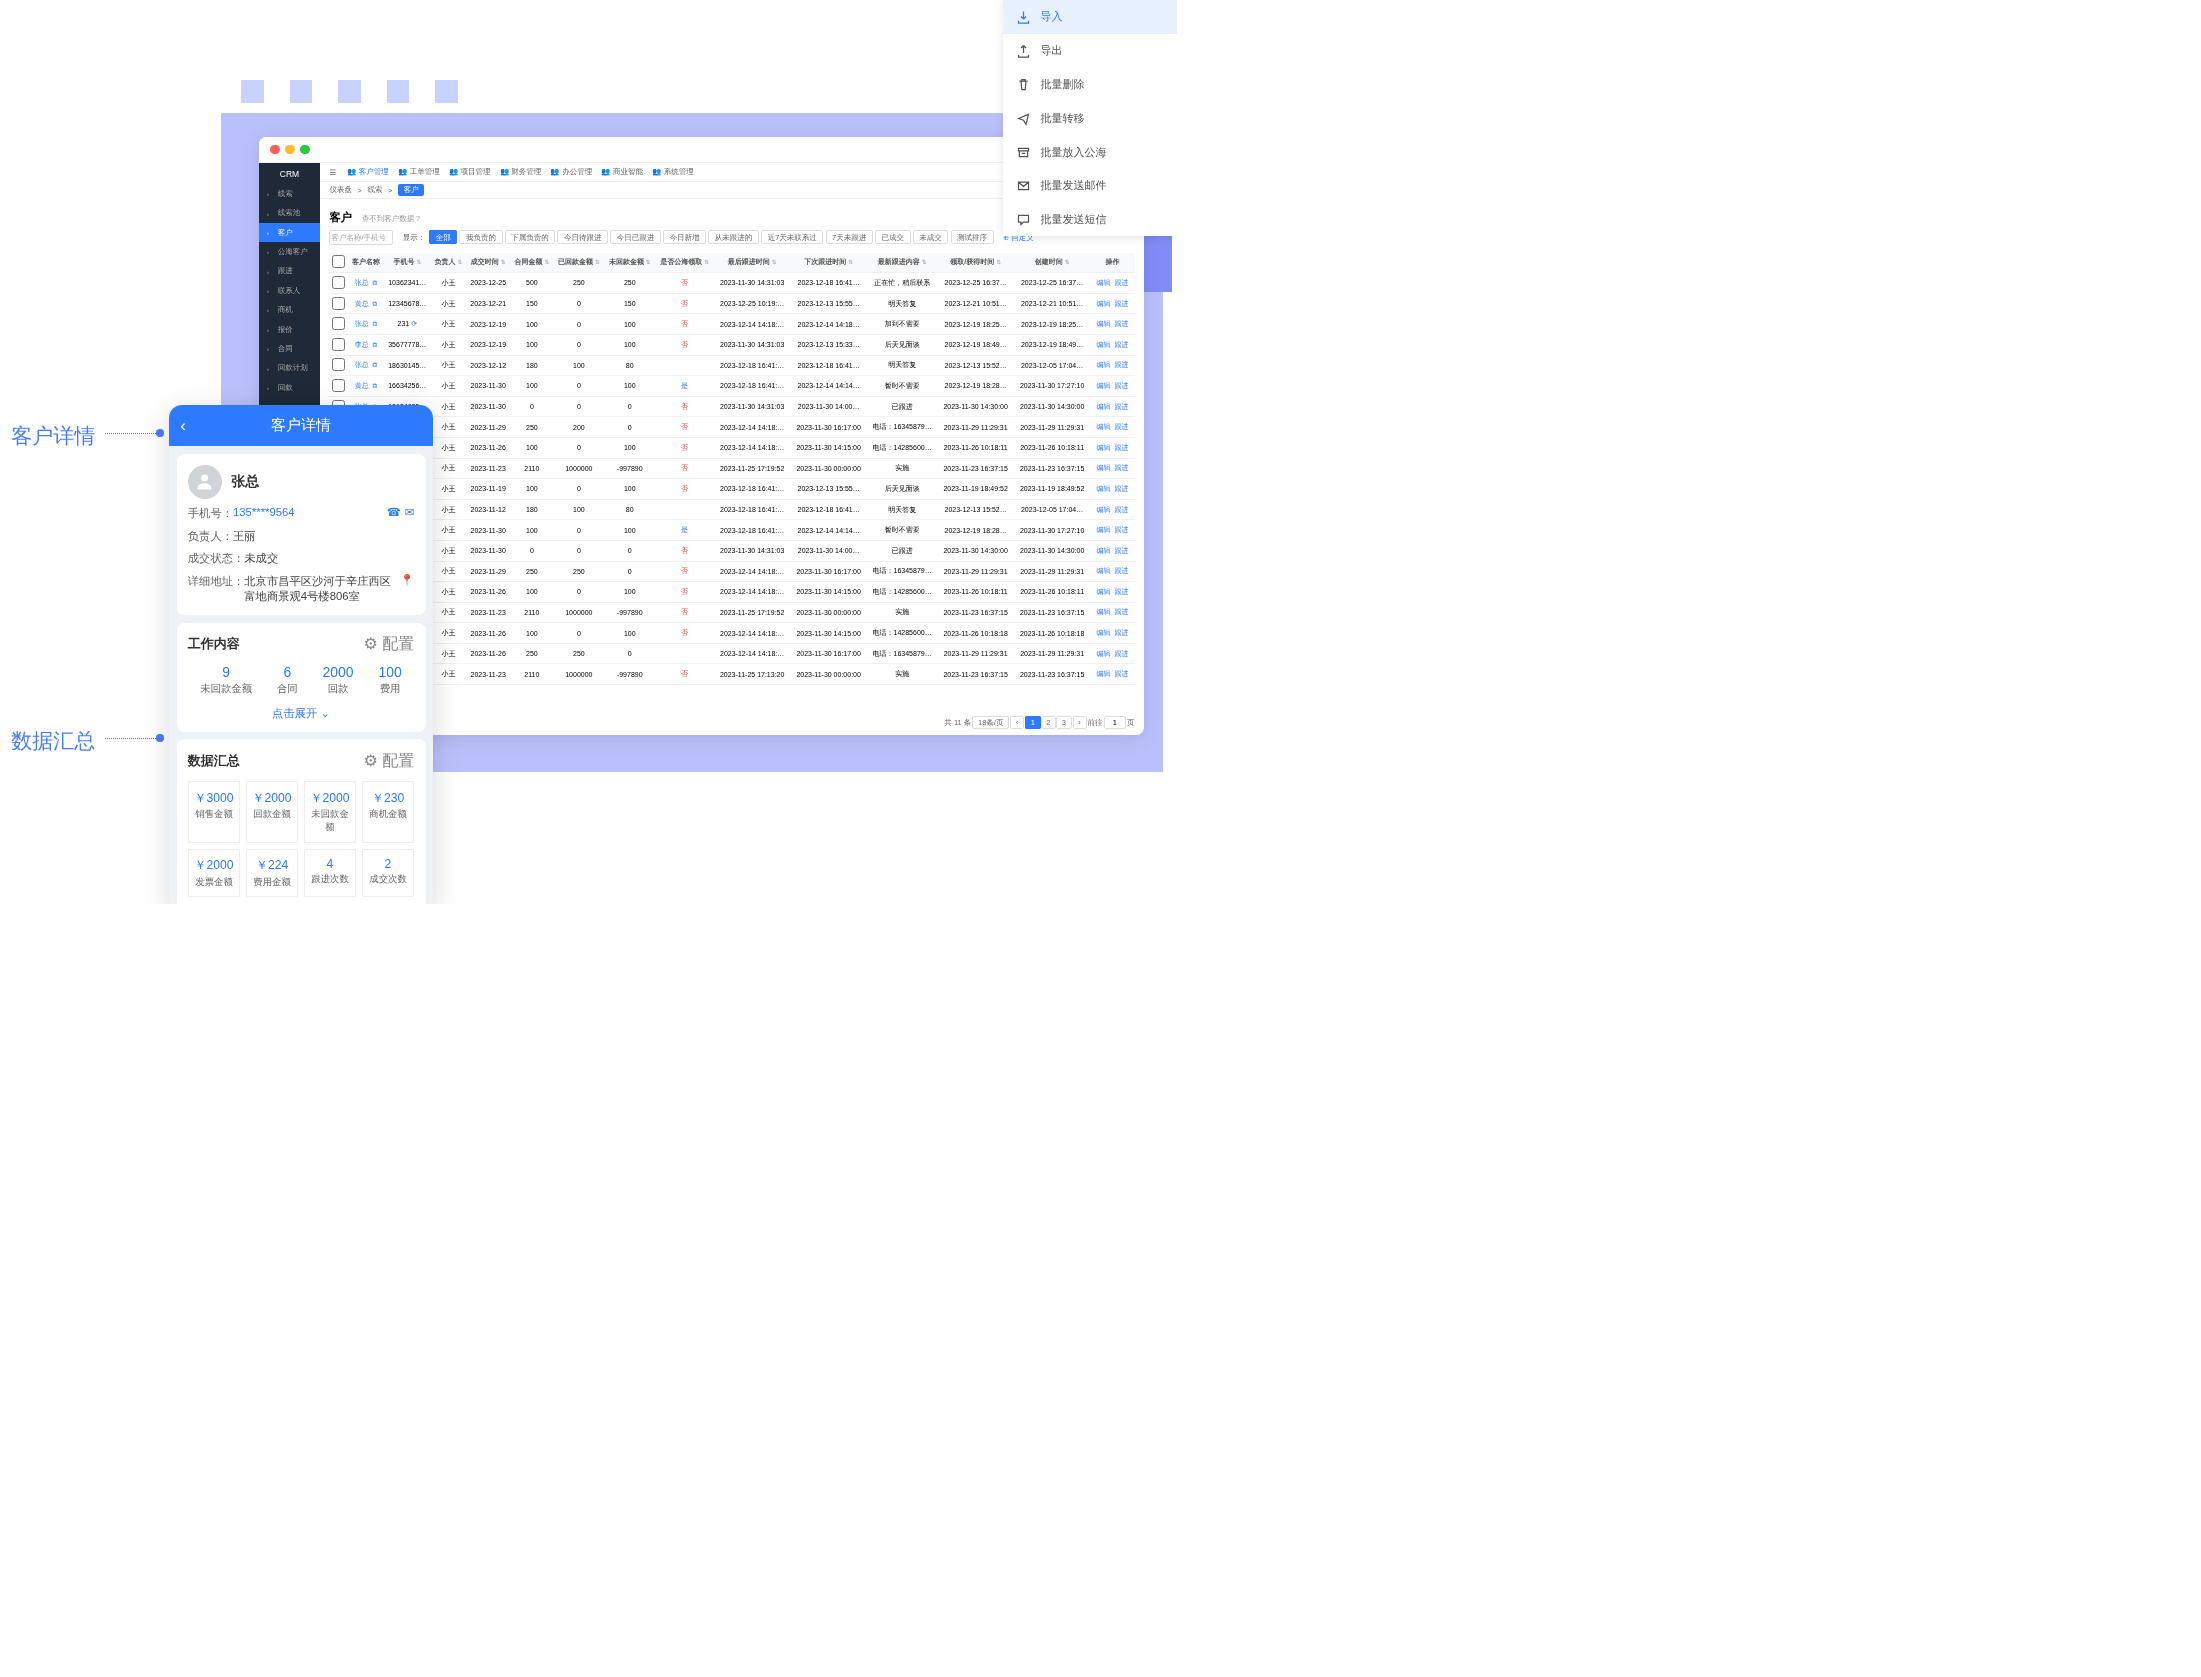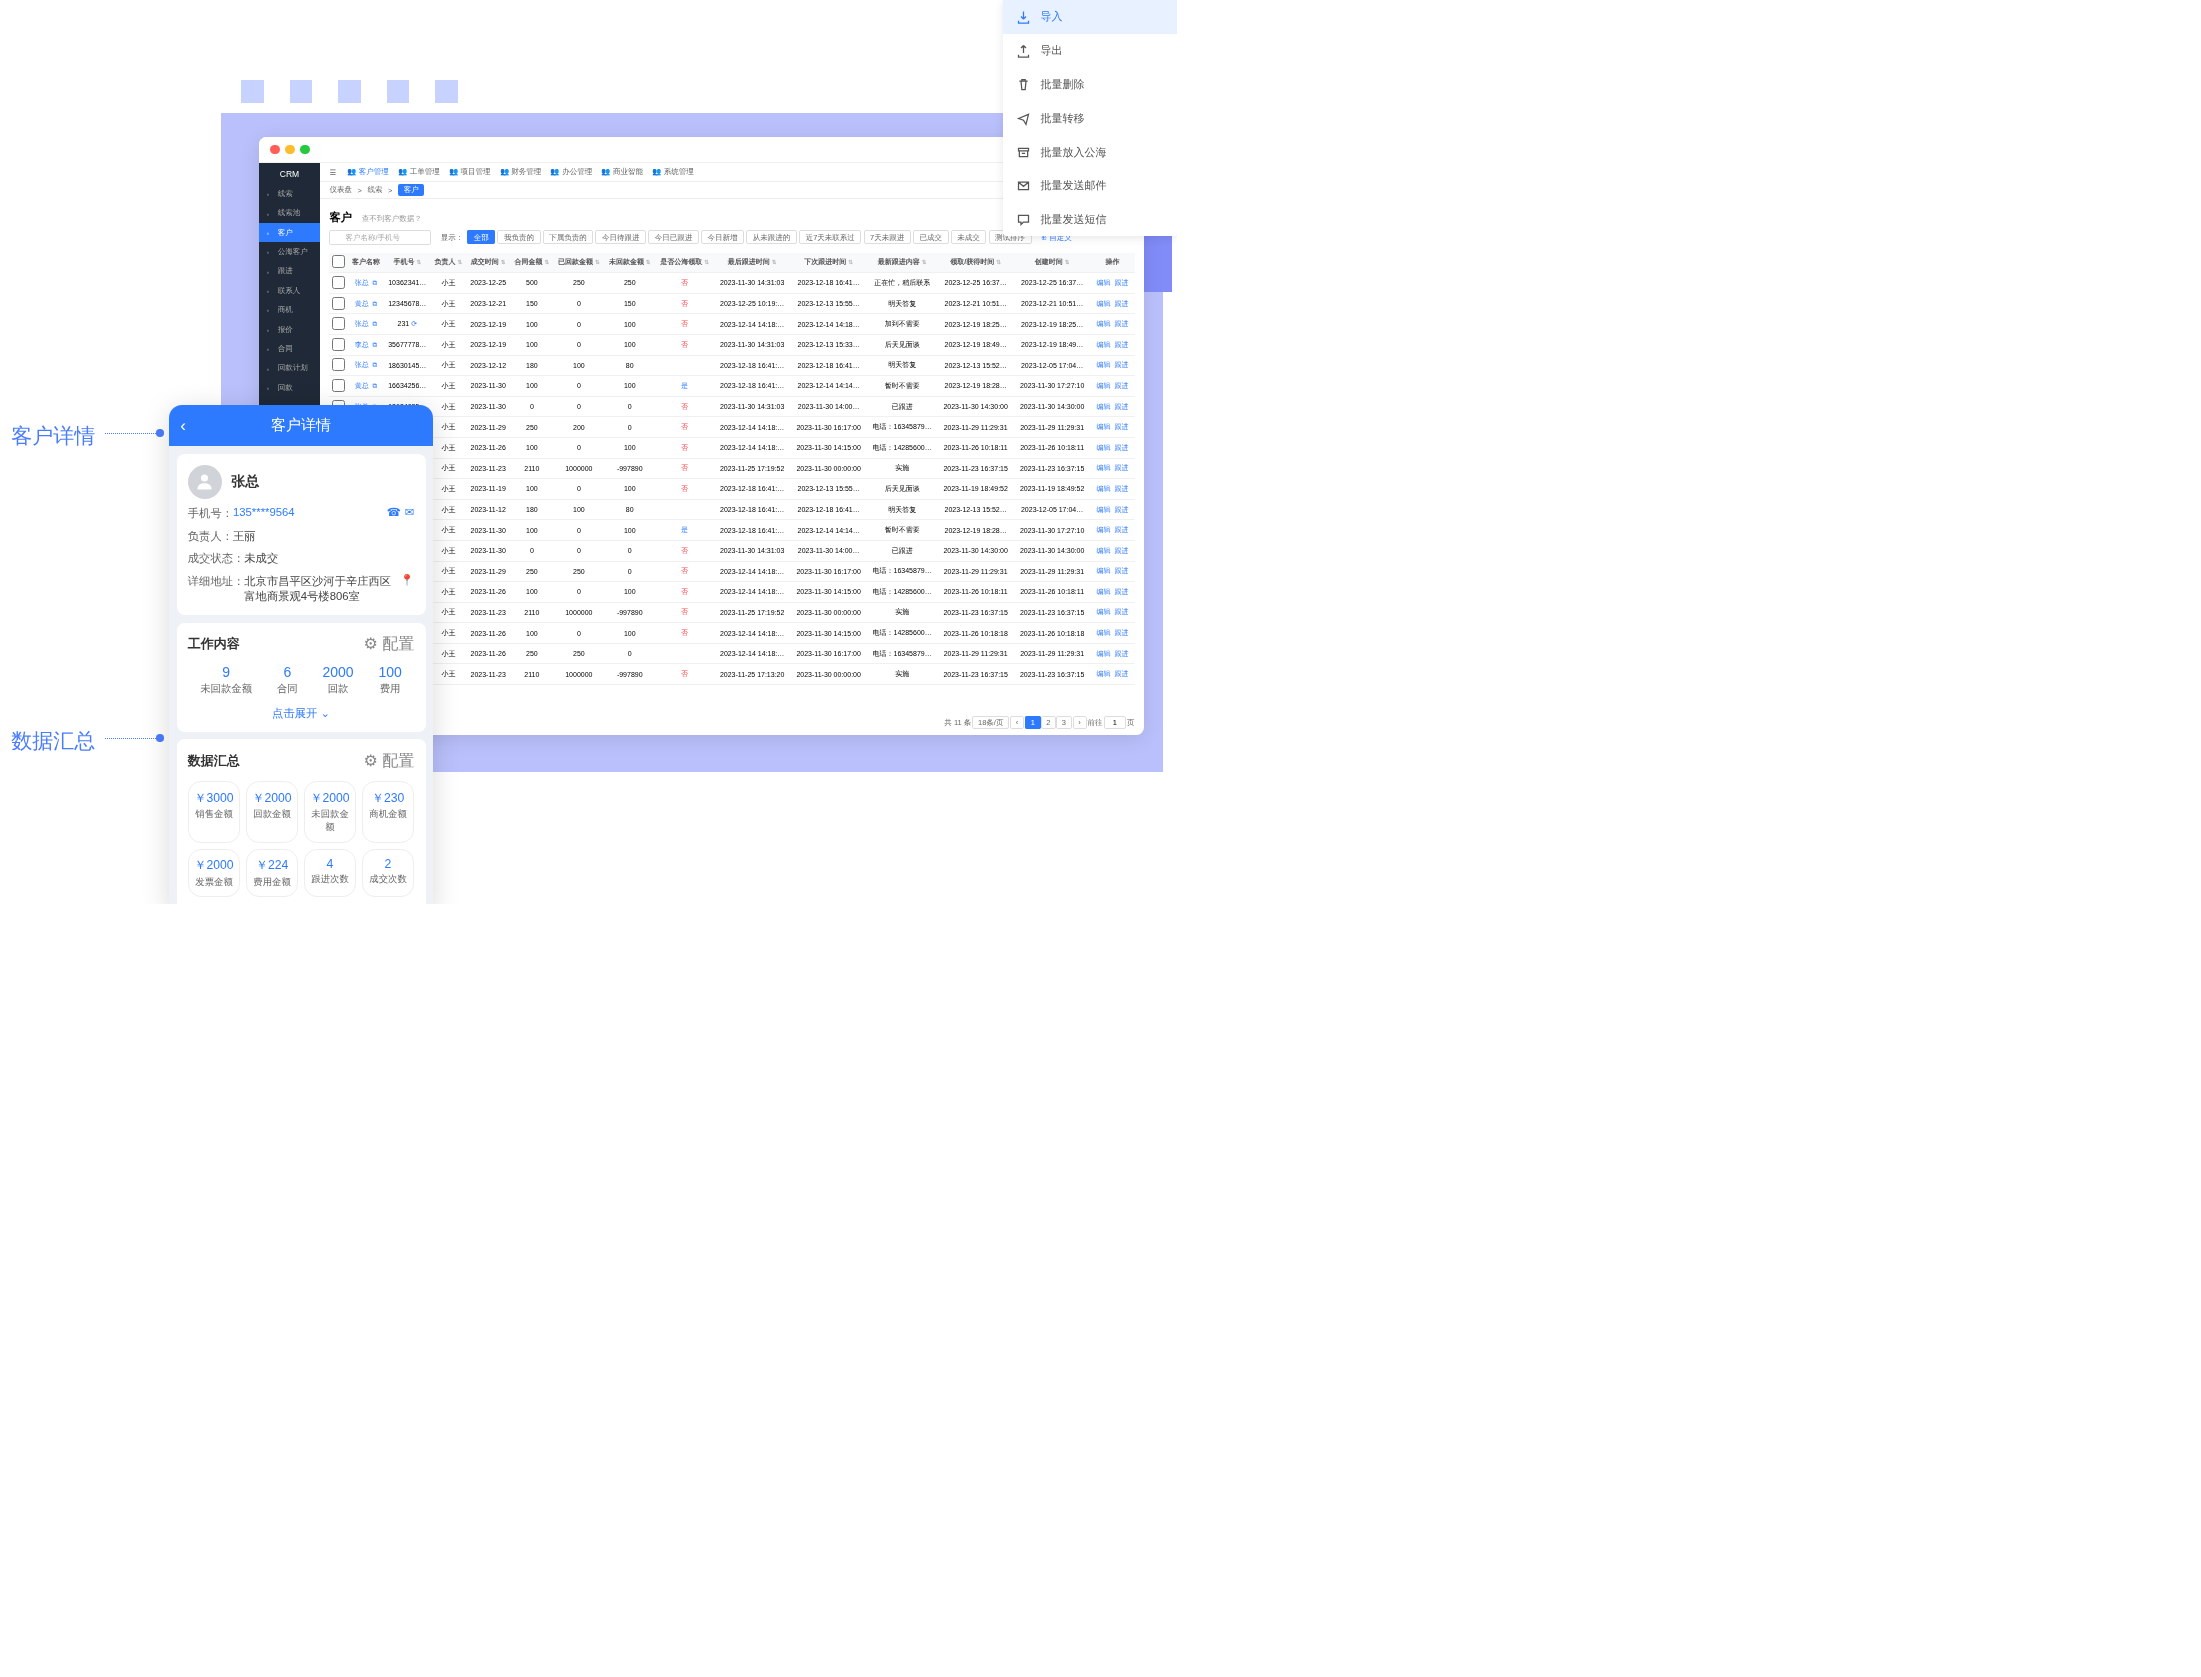--- a/index.html
+++ b/index.html
@@ -32,21 +32,21 @@
 .main { flex: 1; display: flex; flex-direction: column; overflow: hidden; }
 .topnav { height: 19px; display: flex; align-items: center; gap: 11.3px; padding: 0 9.4px; font-size: 7.5px; color: #666; border-bottom: 0.9px solid #eee; }
 .topnav span.active { color: #2d7aff; }
 .breadcrumb { height: 17px; display: flex; align-items: center; gap: 5.6px; padding: 0 9.4px; font-size: 7.5px; color: #666; border-bottom: 0.9px solid #eee; }
 .breadcrumb .tag { background: #2d7aff; color: #fff; padding: 0.9px 5.6px; border-radius: 1.9px; }
 
 .page-head { padding: 7.5px 9.4px; }
 .page-title { font-size: 11.3px; font-weight: 600; display: inline; }
 .page-sub { font-size: 7.5px; color: #999; margin-left: 5.6px; }
 .filter-row { display: flex; align-items: center; gap: 3.8px; margin-top: 5.6px; font-size: 7.5px; }
-.search-box { width: 102px; height: 15px; border: 0.9px solid #ddd; border-radius: 1.9px; padding: 0 15px; font-size: 7.5px; color: #aaa; display: flex; align-items: center; }
+.search-box { width: 64px; height: 15px; border: 0.9px solid #ddd; border-radius: 1.9px; padding: 0 1px; font-size: 7.5px; color: #aaa; display: flex; align-items: center; }
 .filter-label { color: #666; margin-left: 5.6px; }
 .filter-btn { padding: 1.9px 5.6px; border: 0.9px solid #ddd; border-radius: 1.9px; color: #666; cursor: pointer; }
 .filter-btn.active { background: #2d7aff; color: #fff; border-color: #2d7aff; }
 .filter-custom { color: #2d7aff; margin-left: 5.6px; cursor: pointer; }
 
 .table-wrap { flex: 1; overflow: auto; padding: 0 9.4px 1.9px; }
 table { width: 100%; border-collapse: collapse; font-size: 7px; }
 th, td { padding: 2.8px 1.9px; text-align: center; border-bottom: 0.9px solid #f0f0f0; white-space: nowrap; }
 th { color: #555; font-weight: 600; background: #f8f9fa; }
 th .sort { font-size: 5.6px; color: #bbb; }
@@ -83,21 +83,21 @@
 
 .card-head { display: flex; justify-content: space-between; align-items: center; margin-bottom: 9.4px; }
 .card-title { font-size: 13px; font-weight: 600; }
 .cfg { color: #888; font-size: 16px; cursor: pointer; }
 .stat-grid { display: flex; justify-content: space-around; text-align: center; }
 .stat .num { color: #2d7aff; font-size: 14px; }
 .stat .lbl { font-size: 10.4px; color: #666; margin-top: 1.9px; }
 .expand { text-align: center; color: #2d7aff; font-size: 11.3px; margin-top: 9.4px; cursor: pointer; }
 
 .sum-grid { display: flex; flex-wrap: wrap; gap: 5.6px; }
-.sum-item { flex: 1 1 calc(25% - 5.6px); border: 0.9px solid #eee; border-radius: 13px; padding: 7.5px 1.9px; text-align: center; }
+.sum-item { flex: 1 1 calc(25% - 5.6px); border: 0.9px solid #eee; border-radius: 1px; padding: 7.5px 1.9px; text-align: center; }
 .sum-item .num { color: #2d7aff; font-size: 12.2px; }
 .sum-item .lbl { font-size: 9.4px; color: #666; margin-top: 1.9px; }
 </style>
 </head>
 <body>
 
 <div class="bg-squares">
   <span></span>
     <span></span>
     <span></span>

